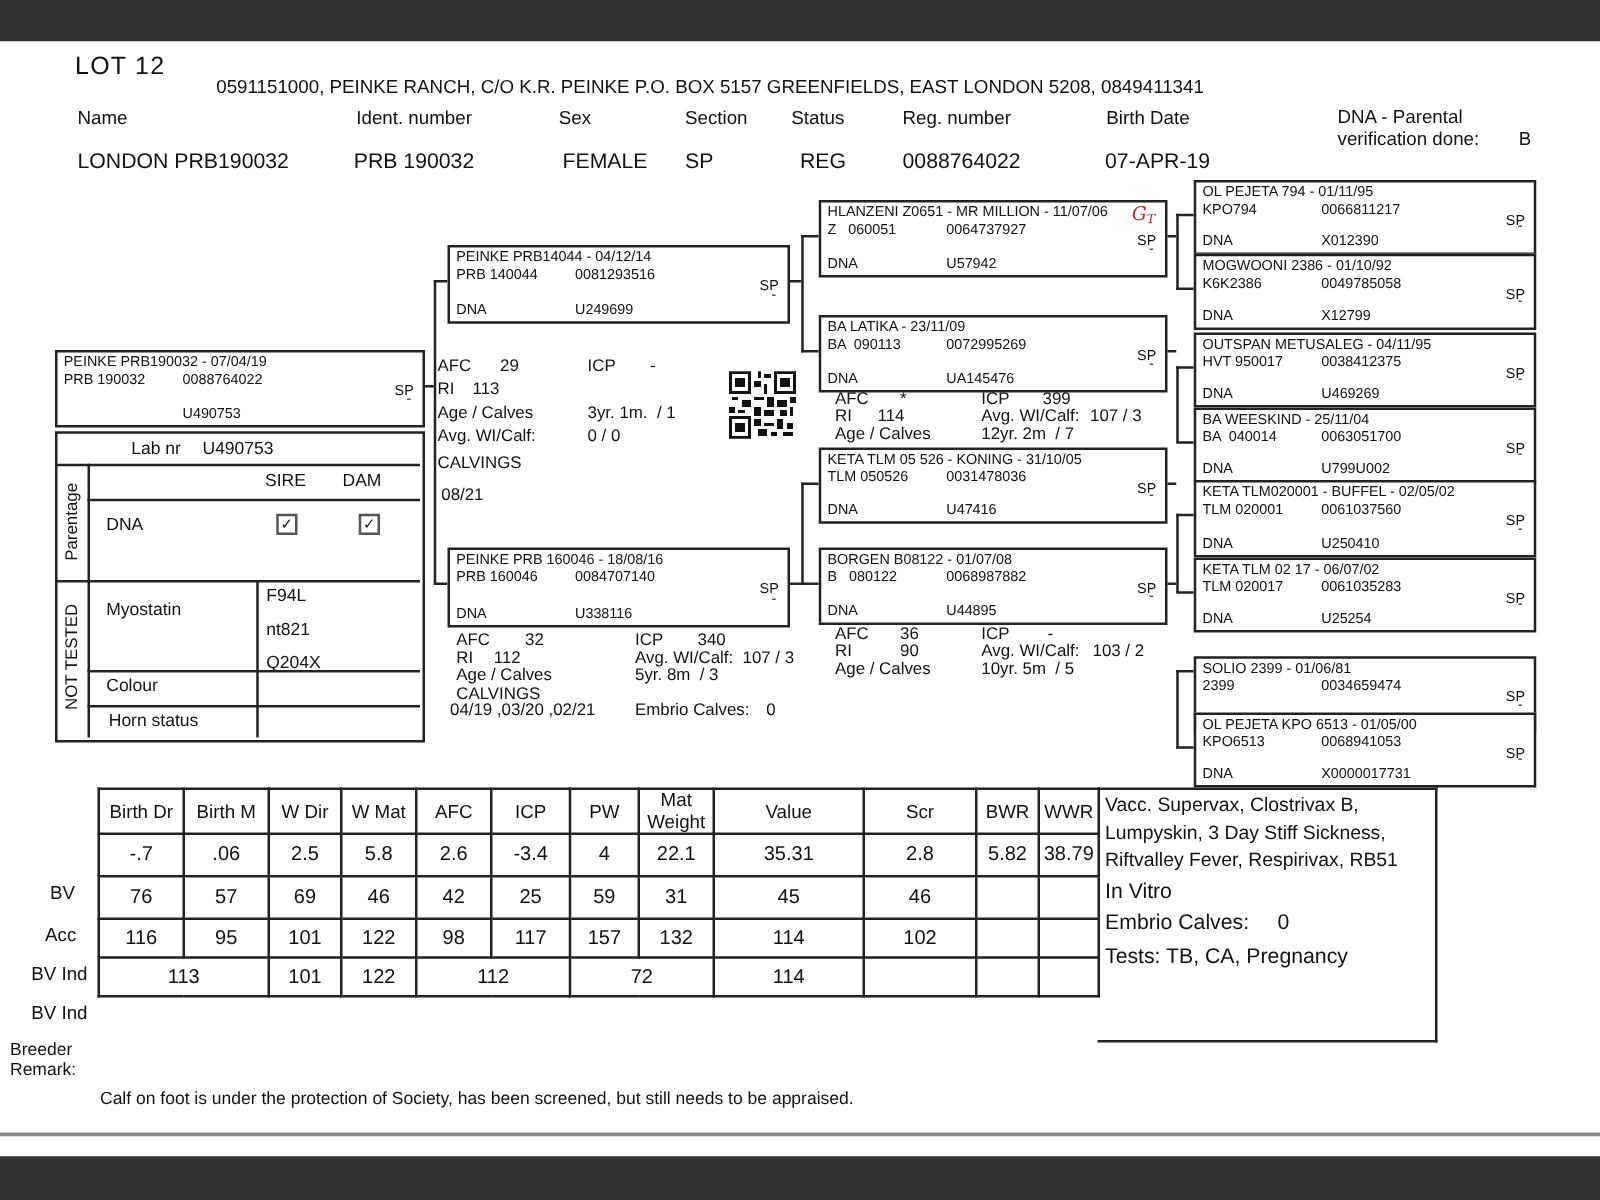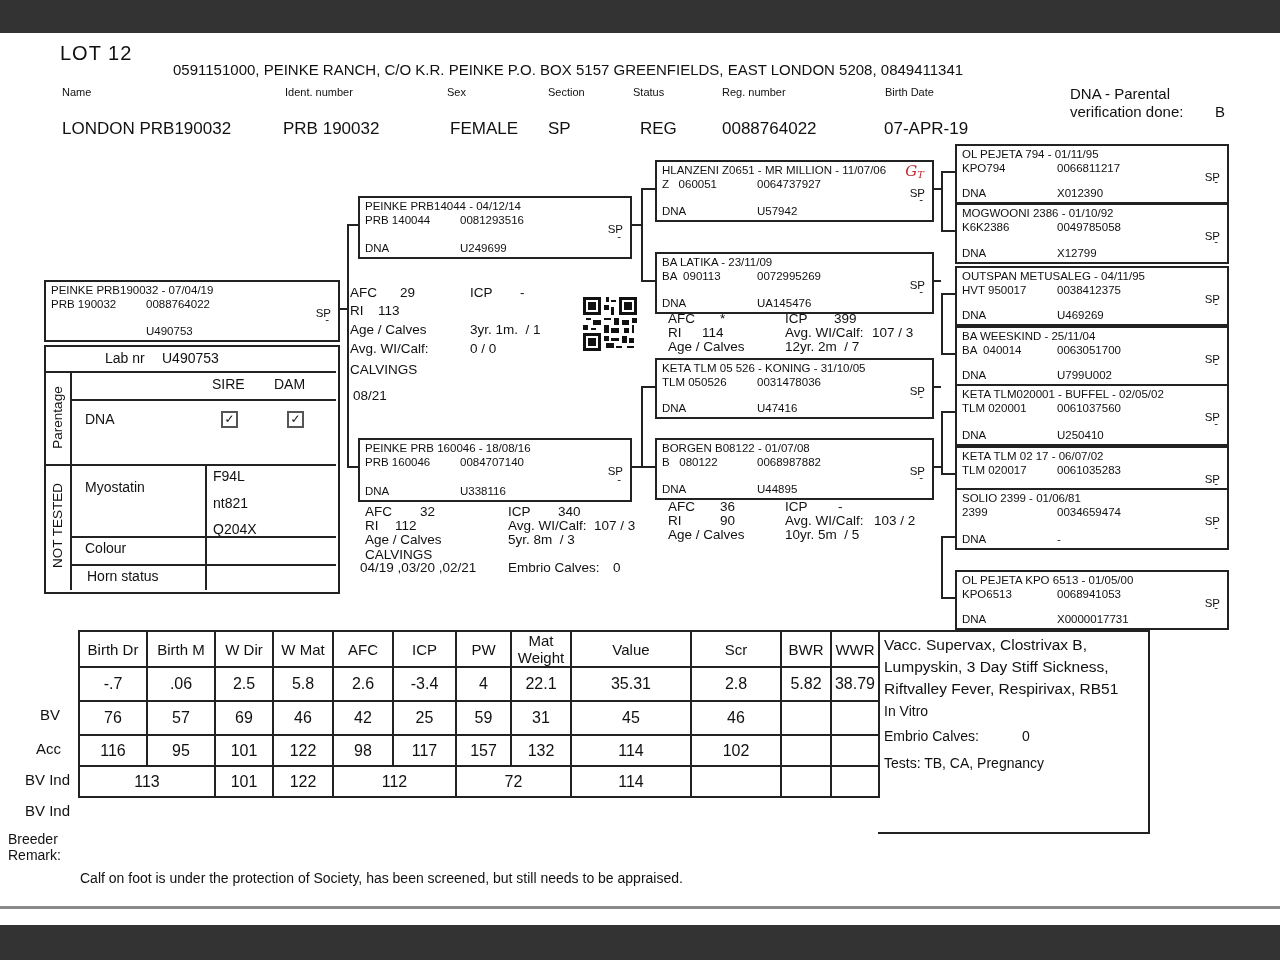--- a/index.html
+++ b/index.html
@@ -4,21 +4,21 @@
 <style>
   html,body{margin:0;padding:0;background:#fff}
   #page{position:relative;width:1280px;height:960px;background:#fff;overflow:hidden;
         font-family:"Liberation Sans",sans-serif;color:#111;}
   .bar{position:absolute;left:0;width:1280px;background:#333}
   .rule{position:absolute;left:0;width:1280px;background:#8a8a8a}
 
   
   .lot{position:absolute;left:60px;top:42px;font-size:20px;letter-spacing:1px}
   .addr{position:absolute;left:173px;top:61px;font-size:15px}
-  .flabel{position:absolute;top:86px;font-size:11px}
+  .flabel{position:absolute;top:86px;font-size:15px}
   .fvalue{position:absolute;top:119px;font-size:17px}
   .dnap{position:absolute;font-size:15px}
 
   
   .pbox{position:absolute;border:2px solid #222;font-size:11.5px;white-space:pre;background:#fff}
   .pb-title{position:absolute;left:5px;top:2px}
   .pb-id{position:absolute;left:5px;top:16px}
   .pb-reg{position:absolute;left:100px;top:16px}
   .pb-sp{position:absolute;right:7px;top:25px}
   .pb-dna-l{position:absolute;left:5px;bottom:3px}
@@ -45,21 +45,21 @@
   
   .qr{position:absolute;left:583px;top:297px;width:54px;height:54px}
 
   
   table.ebv{position:absolute;left:78px;top:630px;width:800px;border-collapse:collapse;
             table-layout:fixed;text-align:center;font-size:15px}
   table.ebv td{border:2px solid #222;padding:0;overflow:hidden}
   table.ebv .num{font-size:16px}
   .rowlab{position:absolute;font-size:15px}
   .info{position:absolute;left:878px;top:630px;width:270px;height:200px;border:2px solid #222;border-left:none}
-  .infotxt{position:absolute;font-size:14px;white-space:pre}
+  .infotxt{position:absolute;font-size:17px;white-space:pre}
   .vaccp{position:absolute;left:884px;top:634px;width:260px;font-size:15.5px;line-height:22px}
   .remarkbox{position:absolute;left:78px;top:830px;width:1058px;height:36px;border:2px solid #222;
              font-size:13.5px;line-height:17px;padding:1px 6px}
   .footnote{position:absolute;left:80px;top:870px;font-size:14px}
 </style>
 </head>
 <body>
 
 <div id="page">
 
@@ -326,21 +326,21 @@
   </div>
   <div class="pbox" style="left:955px;top:446px;width:270px;height:56px">
     <span class="pb-title">KETA TLM 02 17 - 06/07/02</span>
     <span class="pb-id">TLM 020017</span>
     <span class="pb-reg">0061035283</span>
     <span class="pb-sp">SP</span>
     <span class="pb-dna-l">DNA</span>
     <span class="pb-dna-v">U25254</span>
     <span class="pb-dash">-</span>
   </div>
-  <div class="pbox" style="left:955px;top:488px;width:270px;height:58px">
+  <div class="pbox" style="left:955px;top:525px;width:270px;height:58px">
     <span class="pb-title">SOLIO 2399 - 01/06/81</span>
     <span class="pb-id">2399</span>
     <span class="pb-reg">0034659474</span>
     <span class="pb-sp">SP</span>
     <span class="pb-dna-l">DNA</span>
     <span class="pb-dna-v">-</span>
     <span class="pb-dash">-</span>
   </div>
   <div class="pbox" style="left:955px;top:570px;width:270px;height:56px">
     <span class="pb-title">OL PEJETA KPO 6513 - 01/05/00</span>

